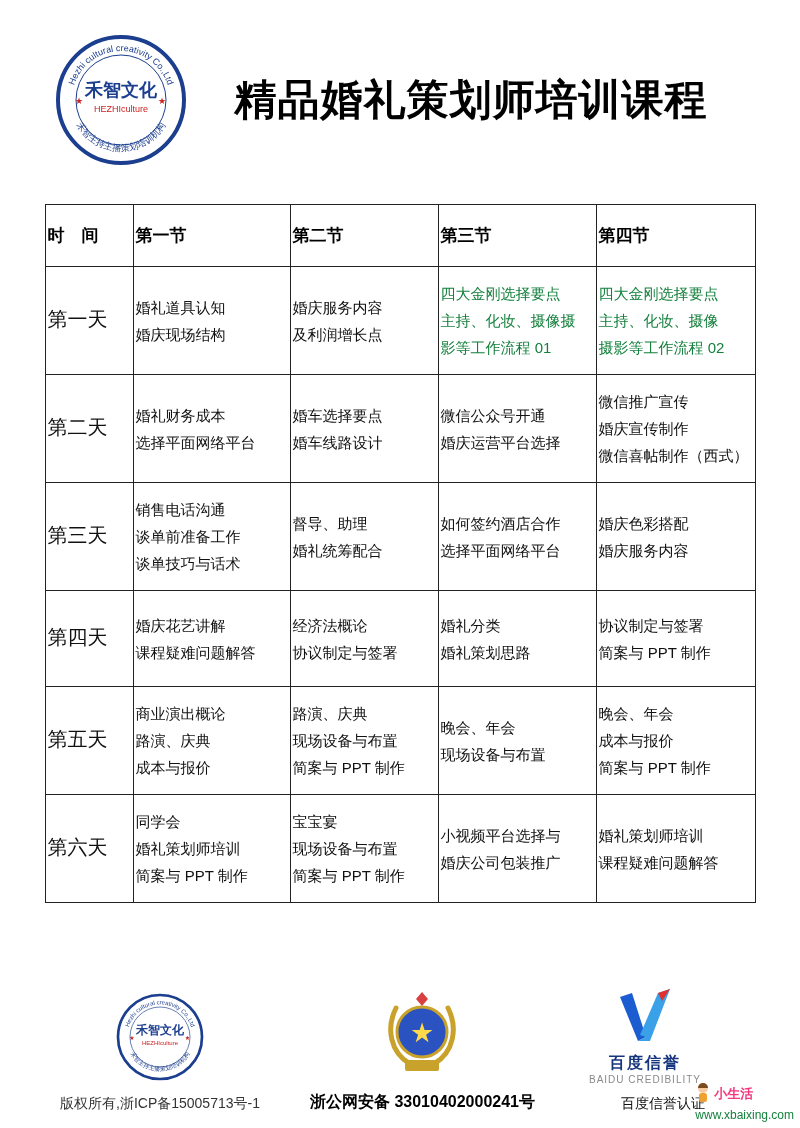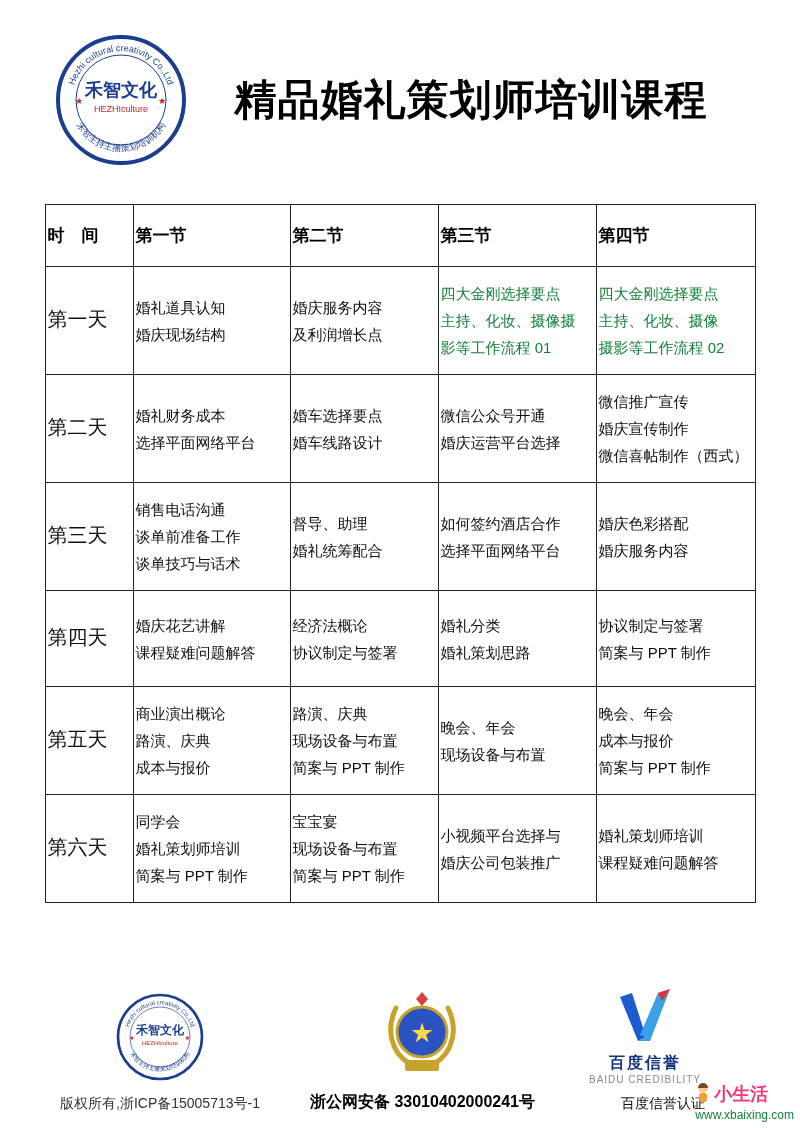--- a/index.html
+++ b/index.html
@@ -38,21 +38,21 @@
   .footer-col { display:flex; flex-direction:column; align-items:center; }
   .copyright-text { margin-top:10px; font-size:14px; color:#333; }
   .police-text { margin-top:12px; font-size:16px; font-weight:bold; color:#000; }
   .baidu-title { margin-top:4px; font-size:16px; font-weight:bold; color:#16357f; letter-spacing:2px;text-align:right; }
   .baidu-sub { font-size:10px; color:#8a8a8a; letter-spacing:1px; }
   .baidu-cert { margin-top:10px; font-size:14px; color:#111;margin-left:36px; }
 
   
   .watermark { position:absolute; right:6px; bottom:6px; text-align:left; line-height:1.1; }
   .watermark-top { display:flex; align-items:center; gap:3px; }
-  .watermark-name { font-size:18px; font-weight:bold; color:#f5367e; }
+  .watermark-name { font-size:13px; font-weight:bold; color:#f5367e; }
   .watermark-url { font-size:12px; color:#15803d; margin-top:2px;text-align:right; }
 </style>
 </head>
 <body>
 
 <div class="page">
 
   <div class="header">
     <div class="logo-wrap">
       <svg width="132" height="132" viewBox="0 0 132 132">

